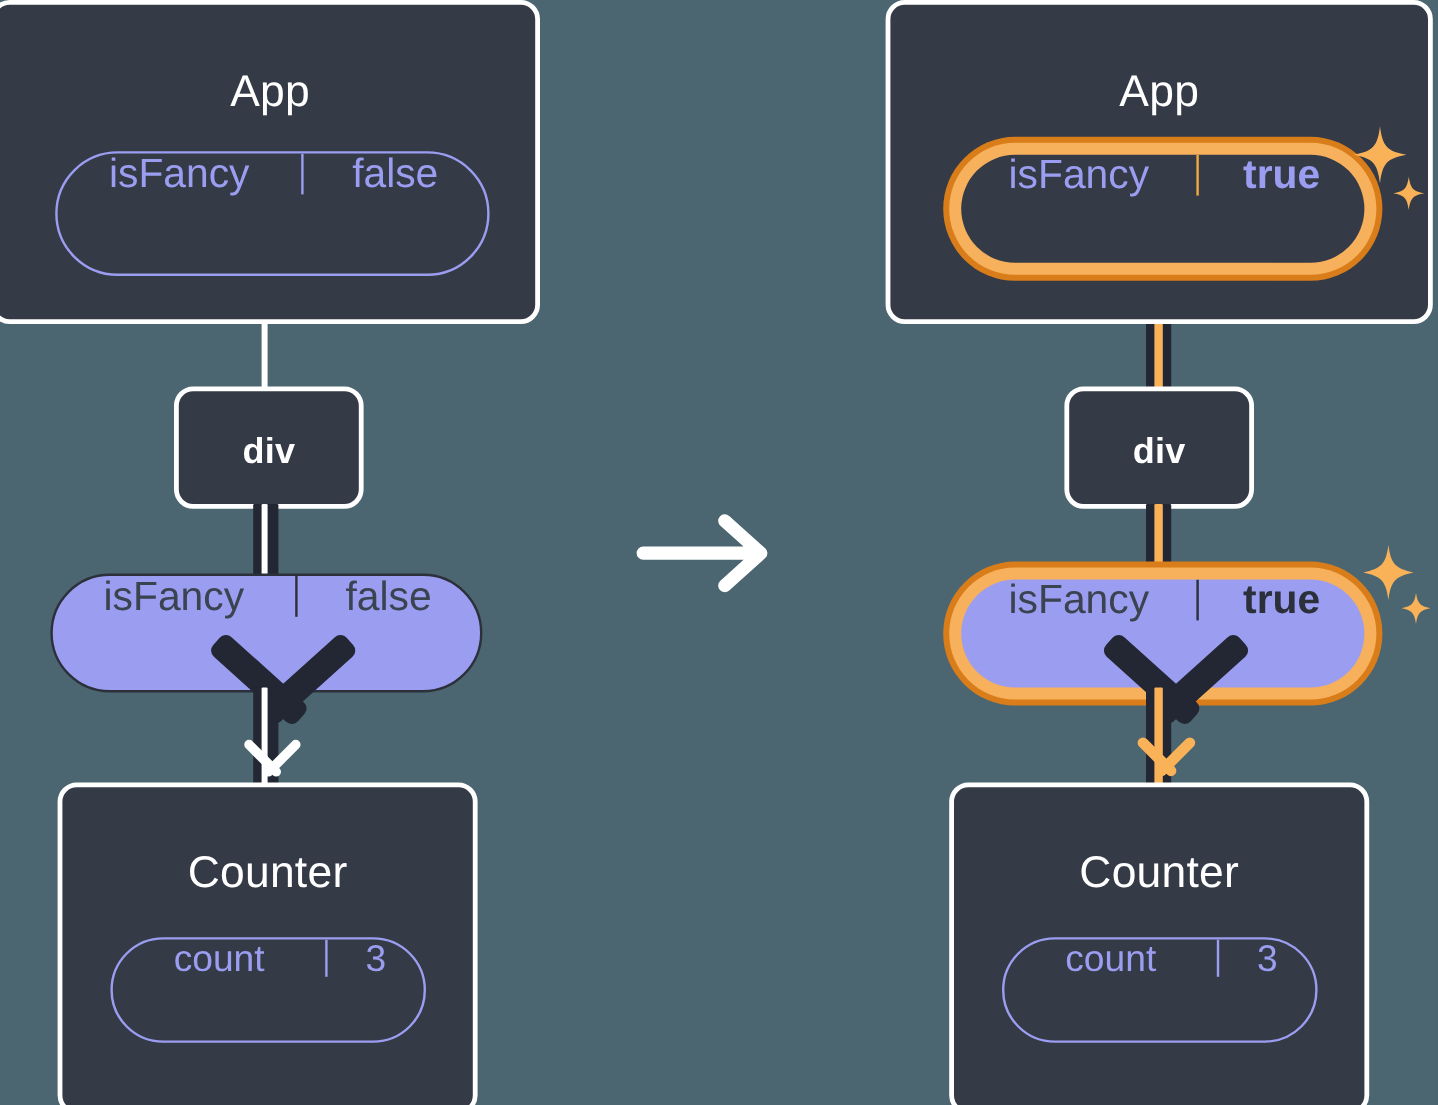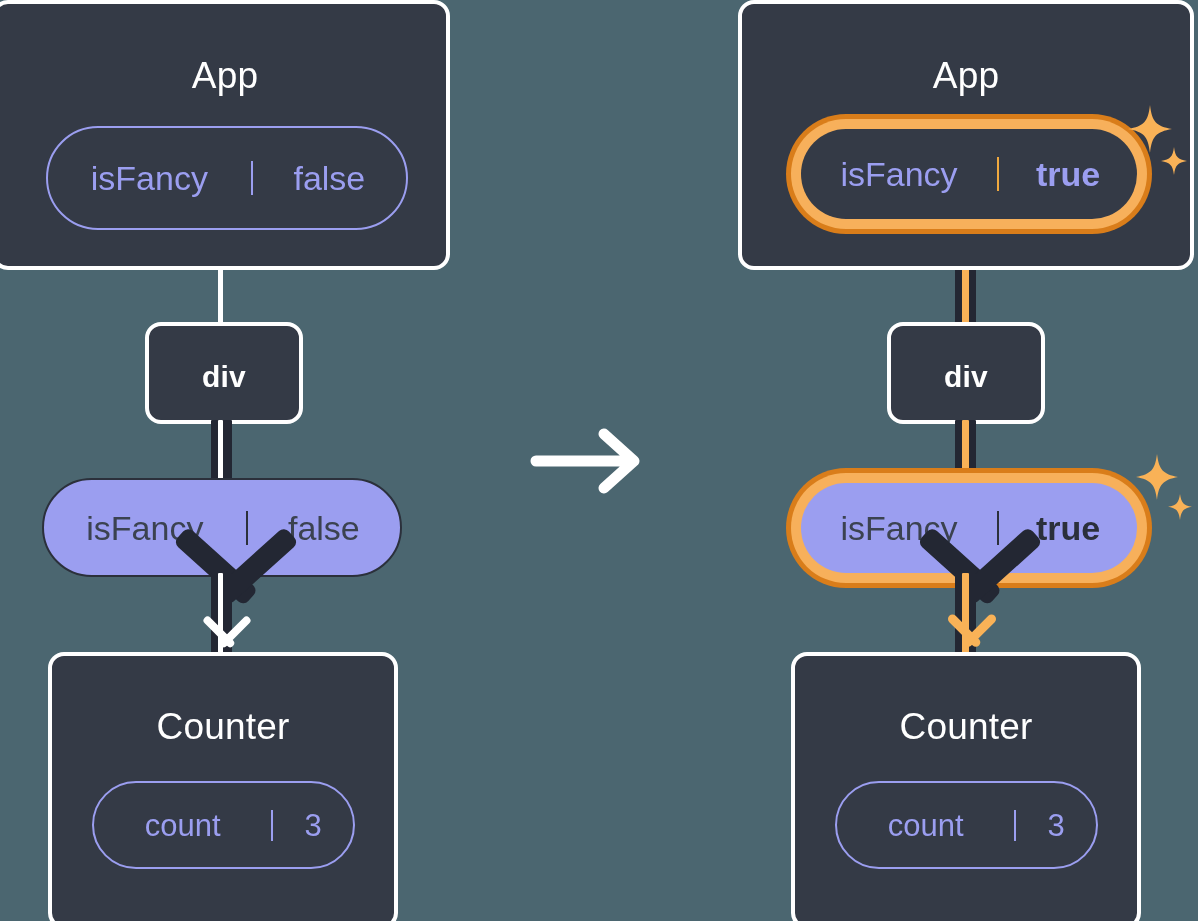--- a/index.html
+++ b/index.html
@@ -50,21 +50,21 @@
   .box-title.small {
     font-size: 30px;
     font-weight: 700;
   }
 
   
   .pill {
     position: absolute;
     box-sizing: border-box;
     display: flex;
-    align-items: center;
+    align-items: flex-start;
     border-radius: 999px;
     overflow: hidden;
   }
   .pill-cell {
     display: flex;
     align-items: center;
     justify-content: center;
     box-sizing: border-box;
     white-space: nowrap;
     line-height: 1;

